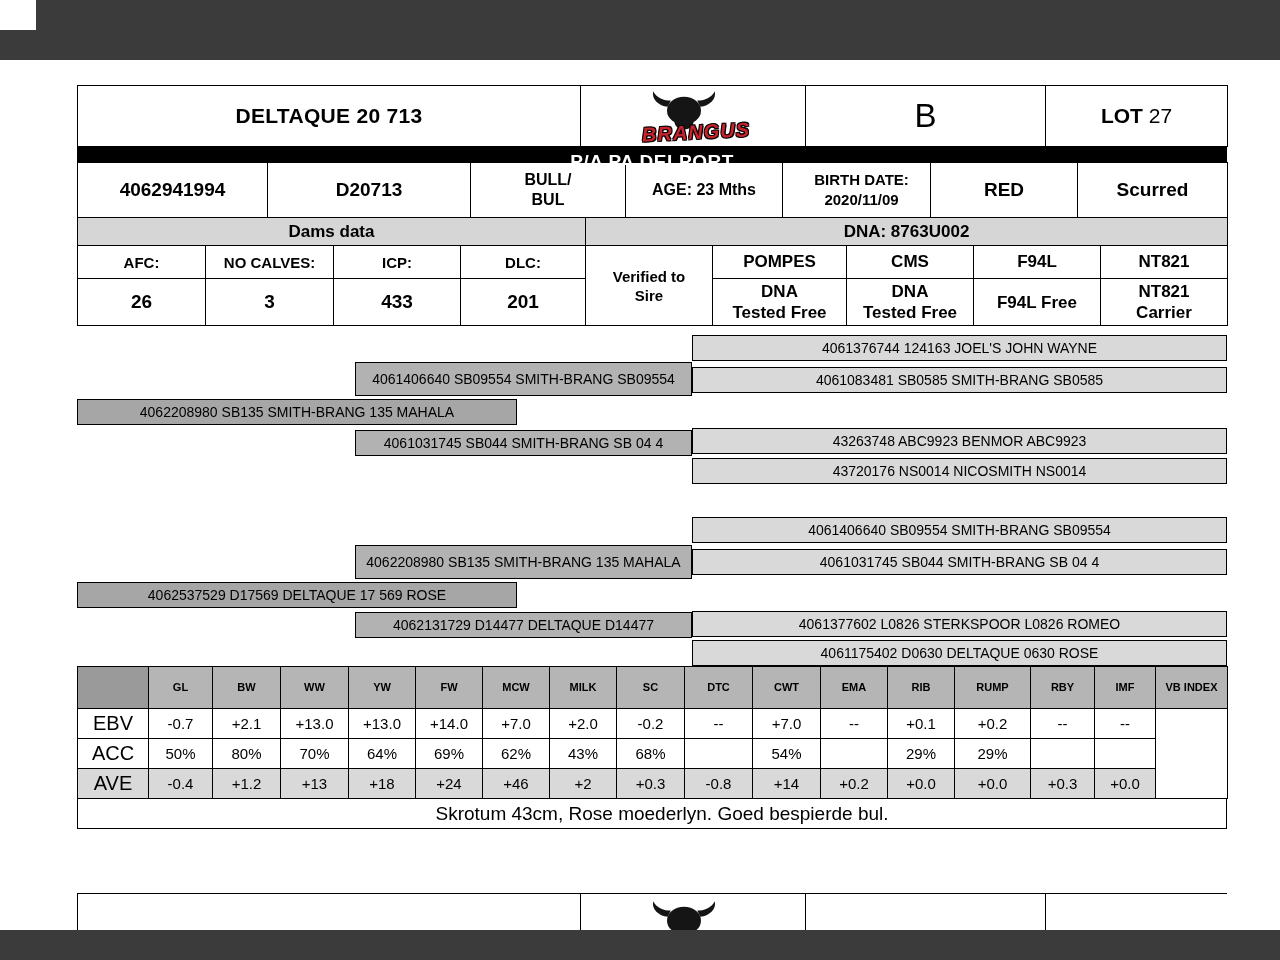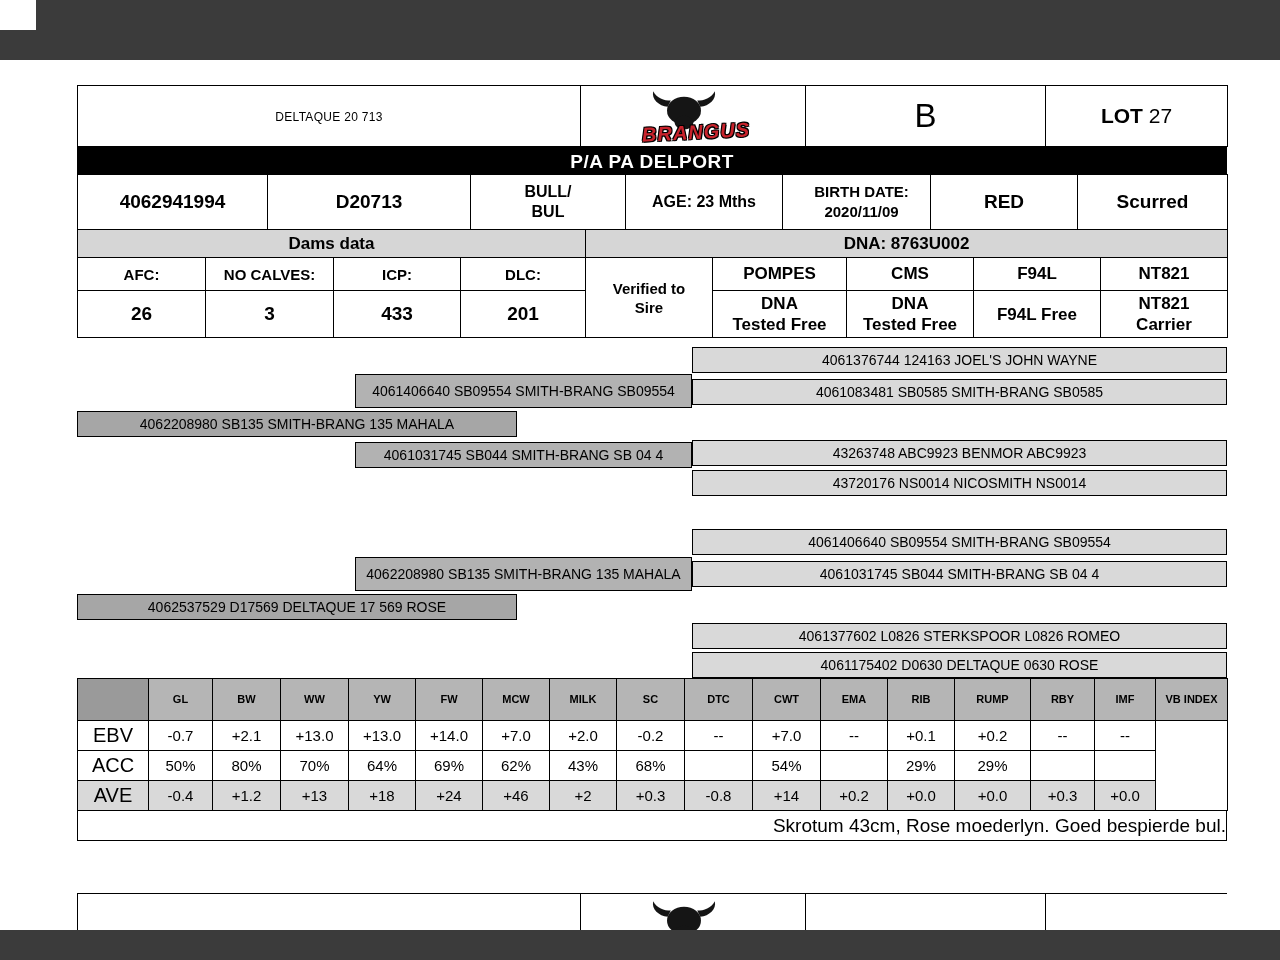--- a/index.html
+++ b/index.html
@@ -13,34 +13,34 @@
   .corner-square { position: absolute; left: 0; top: 0; width: 36px; height: 30px; background: #fff; }
   .bottom-bar { position: absolute; left: 0; top: 930px; width: 1280px; height: 30px;
                 background: var(--frame-dark, #3b3b3b); z-index: 10; }
 
   .page { position: absolute; left: 77px; top: 85px; width: 1150px; }
 
   .tbl { border-collapse: collapse; table-layout: fixed; width: 1150px; }
   .tbl td, .tbl th { border: 1px solid #000; text-align: center; vertical-align: middle; overflow: hidden; }
 
   .header-tbl td { height: 61px; background: #fff; }
-  .animal-name { font-size: 12px; letter-spacing: .3px; }
+  .animal-name { font-size: 21px; letter-spacing: .3px; font-weight: bold; }
   .big-b { font-size: 33px; }
   .lot-cell { font-size: 21px; }
   .lot-label { font-weight: bold; }
 
   
   .logo { position: relative; width: 160px; height: 56px; margin: 0 auto; }
   .logo svg { position: absolute; left: 26px; top: 0; }
   .logo-text { position: absolute; left: 18px; bottom: 0; width: 130px; text-align: center;
                color: var(--brand-red, #c8232c); font-weight: bold; font-style: italic;
                font-size: 20px; letter-spacing: 1px; transform: rotate(-3deg);
                text-shadow: -1px -1px 0 #000, 1px -1px 0 #000, -1px 1px 0 #000, 1px 1px 0 #000; }
 
-  .banner { height: 27px; background: var(--banner-black, #000); color: #fff; font-weight: bold;
+  .banner { height: 15px; background: var(--banner-black, #000); color: #fff; font-weight: bold;
             font-size: 19px; line-height: 29px; text-align: center; letter-spacing: .5px; }
 
   .identity-tbl td { height: 55px; font-weight: bold; background: #fff; }
   .fs19 { font-size: 19px; }
   .fs16 { font-size: 16px; line-height: 20px; }
   .birth-cell { text-align: left; padding-left: 10px; font-size: 15px; line-height: 20px; }
 
   .strip-tbl { margin-top: -1px; }
   .strip-tbl td { height: 28px; background: var(--strip-gray, #d6d6d6); font-weight: bold; font-size: 17px; }
 
@@ -67,21 +67,21 @@
 
   .ebv-tbl th { height: 42px; background: var(--hdr-gray, #b5b5b5); font-size: 11px;
                 font-weight: bold; line-height: 17px; }
   .ebv-tbl th.corner { background: #9a9a9a; }
   .ebv-tbl td { height: 30px; font-size: 15px; background: #fff; }
   .ebv-tbl td.row-label { font-size: 20px; }
   .ebv-tbl tr.ebv-row-ave td { background: var(--shade-gray, #d9d9d9); }
   .ebv-tbl td.vb-index-cell { background: #fff; }
 
   .notes { border: 1px solid #000; margin-top: -1px; height: 31px; line-height: 29px;
-           font-size: 19px; text-align: right; padding-left: 20px; background: #fff; }
+           font-size: 19px; text-align: center; padding-left: 20px; background: #fff; }
 
   .next-page { position: absolute; left: 77px; top: 893px; width: 1150px; height: 37px; overflow: hidden; }
   .next-page .header-tbl td { height: 61px; vertical-align: top; }
   .next-page .logo { margin-top: 4px; }
 </style>
 </head>
 <body>
 
 <div class="canvas">
 
@@ -234,20 +234,21 @@
       <div class="pbox gen3 h26 pb-ssd">4061083481 SB0585 SMITH-BRANG SB0585</div>
       <div class="pbox gen1 h26 pb-s">4062208980 SB135 SMITH-BRANG 135 MAHALA</div>
       <div class="pbox gen3 h26 pb-sds">43263748 ABC9923 BENMOR ABC9923</div>
       <div class="pbox gen2 h26 pb-sd">4061031745 SB044 SMITH-BRANG SB 04 4</div>
       <div class="pbox gen3 h26 pb-sdd">43720176 NS0014 NICOSMITH NS0014</div>
       <div class="pbox gen3 h26 pb-dss">4061406640 SB09554 SMITH-BRANG SB09554</div>
       <div class="pbox gen2 h34 pb-ds">4062208980 SB135 SMITH-BRANG 135 MAHALA</div>
       <div class="pbox gen3 h26 pb-dsd">4061031745 SB044 SMITH-BRANG SB 04 4</div>
       <div class="pbox gen1 h26 pb-d">4062537529 D17569 DELTAQUE 17 569 ROSE</div>
       <div class="pbox gen3 h26 pb-dds">4061377602 L0826 STERKSPOOR L0826 ROMEO</div>
+      <div class="pbox gen2 h26 pb-dd">4062131729 D14477 DELTAQUE D14477</div>
       <div class="pbox gen3 h26 pb-ddd">4061175402 D0630 DELTAQUE 0630 ROSE</div>
     </div>
 
     <table class="tbl ebv-tbl">
       <colgroup>
         <col style="width:71px">
           <col style="width:64px">
           <col style="width:68px">
           <col style="width:68px">
         <col style="width:67px">

